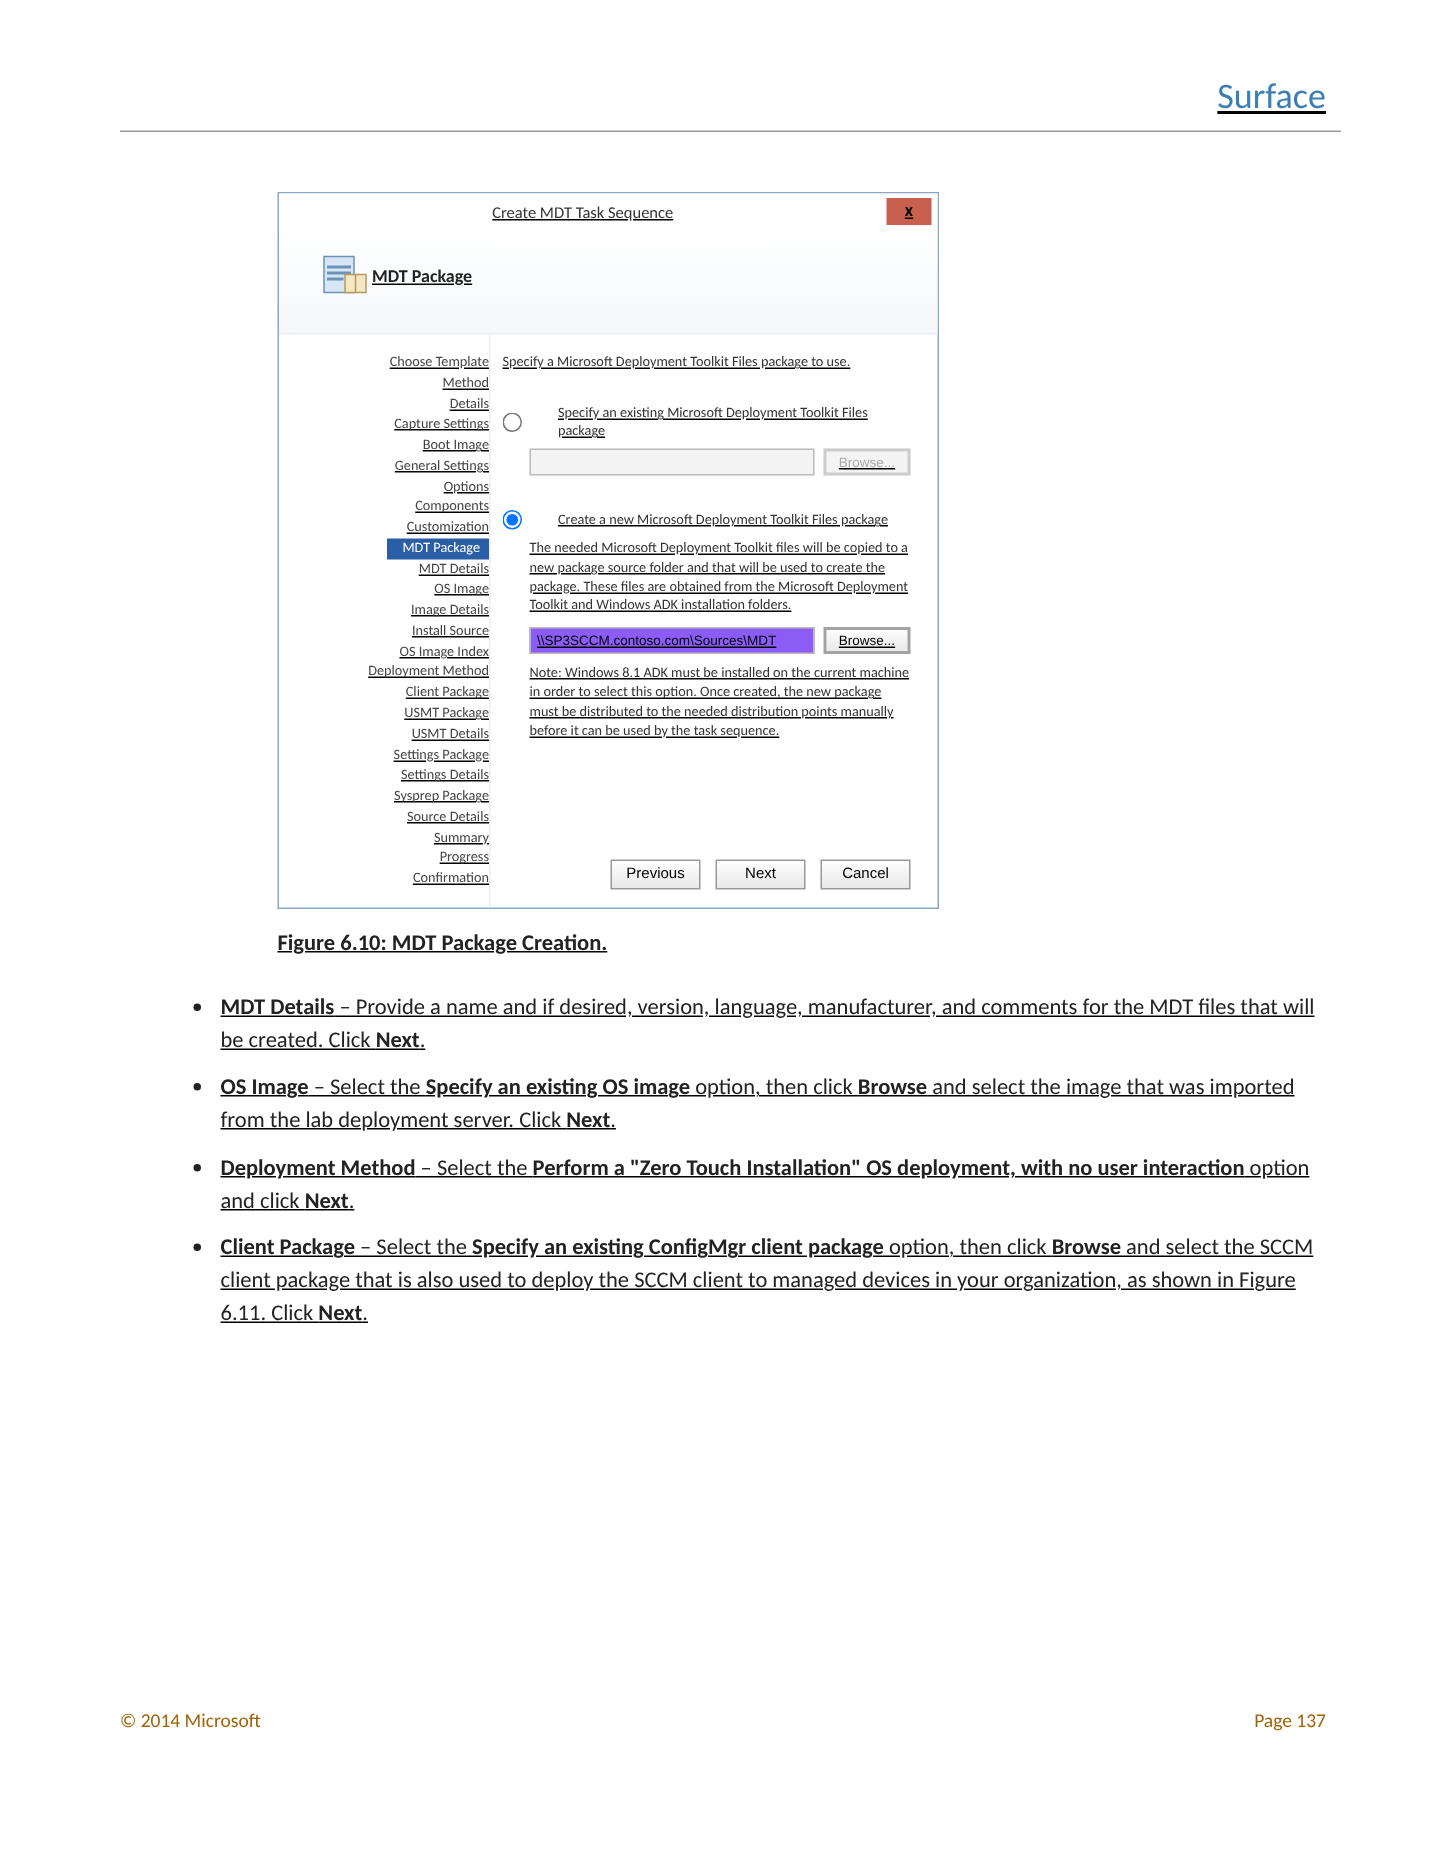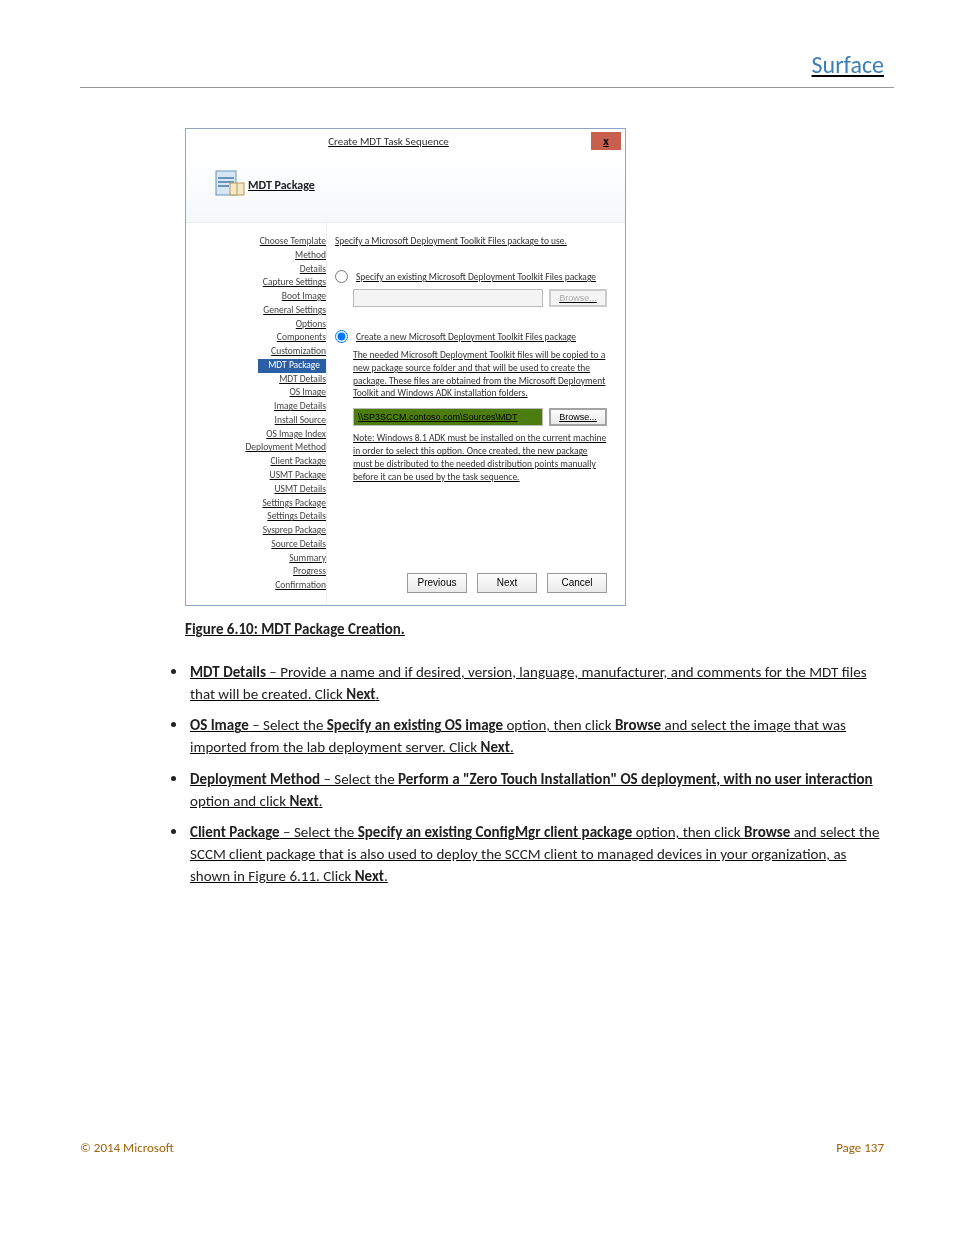--- a/index.html
+++ b/index.html
@@ -13,32 +13,32 @@
     .titlebar-close { width: 30px; height: 18px; background: #c8604f; color: #000; font-weight: bold; text-align: center; line-height: 18px; margin-right: 4px; cursor: pointer; font-size: 12px; }
     .dialog-header { display: flex; align-items: center; padding: 12px 20px 18px 26px; background: linear-gradient(#ffffff, #f5f8fb); border-bottom: 1px solid #e5eef6; }
     .dialog-header-title { font-weight: bold; font-size: 12px; color: #222; }
     .dialog-body { display: flex; min-height: 350px; }
     .sidebar { width: 140px; padding: 12px 0 12px 14px; font-size: 9.5px; color: #444; line-height: 1.45; }
     .sidebar .indent { padding-left: 10px; }
     .sidebar .sel { background: #2a5fa6; color: #fff; display: inline-block; padding: 0 6px 0 10px; margin-left: -1px; }
     .sidebar-item { white-space: nowrap; text-align: right; }
     .content { flex: 1; padding: 12px 18px 8px 8px; font-size: 9.5px; color: #333; border-left: 1px solid #eee; position: relative; }
     .content p.intro { margin-bottom: 18px; }
-    .radio-row { display: flex; align-items: flex-end; gap: 8px; margin-bottom: 6px; margin-top: 22px; }
+    .radio-row { display: flex; align-items: center; gap: 24px; margin-bottom: 6px; margin-top: 22px; }
     .radio-row input { margin-top: 1px; }
     .field-row { display: flex; gap: 6px; margin: 4px 0 14px 18px; }
-    .text-input { flex: 1; height: 18px; border: 1px solid #bbb; background: #4d7c0f; font-size: 9px; padding: 1px 4px; }
+    .text-input { flex: 1; height: 18px; border: 1px solid #bbb; background: #8b5cf6; font-size: 9px; padding: 1px 4px; }
     .text-input.disabled { background: #f4f4f4; color: #aaa; }
     .browse-btn { width: 58px; height: 18px; font-size: 9px; border: 2px solid #a3a3a3; background: linear-gradient(#fdfdfd,#e9e9e9); cursor: pointer; }
     .browse-btn.disabled { color: #aaa; background: #f4f4f4; border-color: #ccc; cursor: default; }
     .desc { margin: 4px 0 8px 18px; line-height: 1.35; }
     .footer-btns { display: flex; justify-content: flex-end; gap: 10px; padding: 10px 18px 12px 0; }
     .dlg-btn { width: 60px; height: 20px; font-size: 10px; border: 1px solid #999; background: linear-gradient(#fdfdfd,#e9e9e9); cursor: pointer; }
     .caption { margin: 14px 0 22px 105px; font-size: 15px; font-weight: bold; color: #222; }
-    .body-list { margin-left: 108px; padding-right: 10px; font-size: 15px; color: #222; line-height: 1.45; }
+    .body-list { margin-left: 65px; padding-right: 10px; font-size: 15px; color: #222; line-height: 1.45; }
     .body-list li { margin-bottom: 8px; list-style: disc; padding-left: 2px; }
     .body-list li::marker { font-size: 16px; }
     .body-list b { font-weight: bold; }
     .page-footer { position: absolute; bottom: 80px; left: 80px; right: 70px; display: flex; justify-content: space-between; font-size: 13px; color: #a16207; }
     svg.hdr-icon { width: 36px; height: 36px; }
   </style>
 </head>
 <body>
 
 <div class="page">

